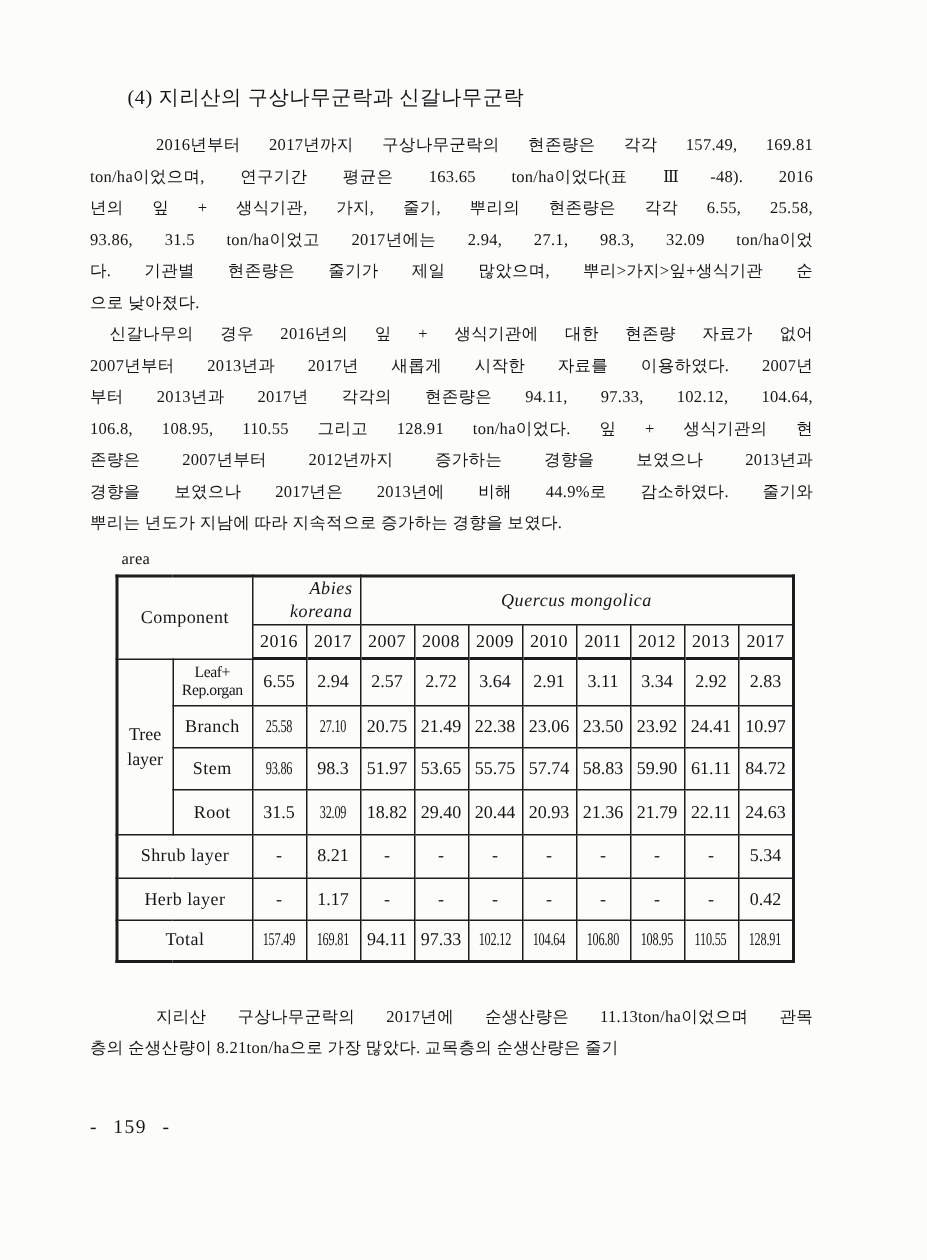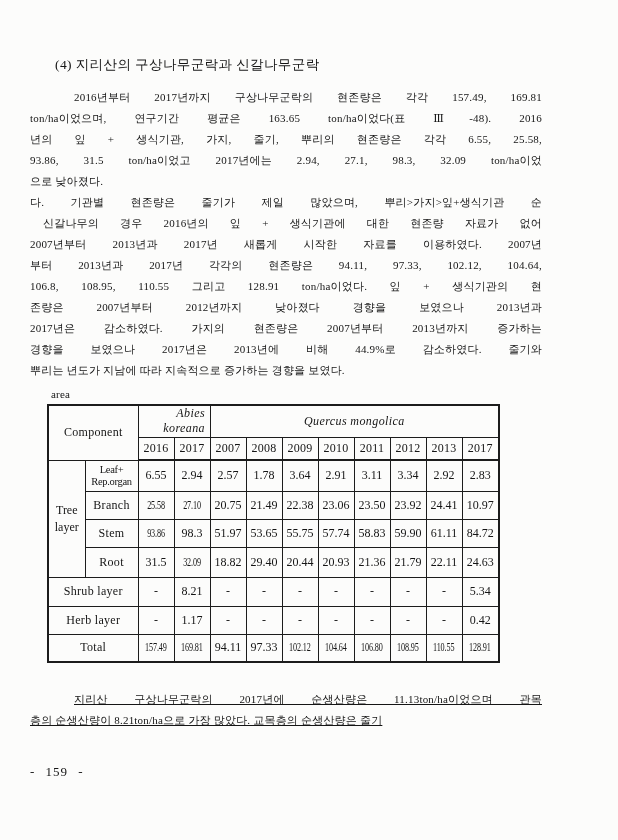--- a/index.html
+++ b/index.html
@@ -12,21 +12,21 @@
     width:618px;height:840px;
     background:var(--bg);
     font-family:"Liberation Serif","DejaVu Serif",serif;
     color:var(--text);
     overflow:hidden;
   }
   .page{
     position:relative;
     box-sizing:border-box;
     width:618px;height:840px;
-    padding:54px 76px 0 30px;
+    padding:54px 76px 0 60px;
   }
   .heading{
     font-size:13.5px;line-height:21px;
     padding-left:25px;
     letter-spacing:0.4px;
     margin-bottom:12px;
     white-space:nowrap;
   }
   .para .jline, .caption .jline{
     font-size:11px;line-height:21px;
@@ -73,52 +73,51 @@
   th.yr{font-size:12.5px;letter-spacing:0.3px;}
   td.grp{font-size:12.5px;line-height:17px;}
   td.rowlabel{font-size:12.5px;letter-spacing:0.3px;}
   tbody tr:first-child td.rowlabel{
     font-size:10.5px;line-height:11.5px;letter-spacing:-0.3px;
   }
   td.num{font-size:12px;}
   td.num .v{display:inline-block;white-space:nowrap;}
   td.num .v.cond{transform:scaleX(0.68);letter-spacing:-0.2px;transform-origin:center;}
 
-  .p3{margin-top:26px;text-decoration:underline;}
+  .p3{margin-top:26px;}
   .pageno{
     margin-top:33px;
     text-align:left;
     font-size:13px;
     letter-spacing:1px;
     word-spacing:6px;
   }
 </style>
 </head>
 <body>
 
 <div class="page">
 
   <div class="heading">(4) 지리산의 구상나무군락과 신갈나무군락</div>
 
   <div class="para p1">
       <div class="jline first">2016년부터 2017년까지 구상나무군락의 현존량은 각각 157.49, 169.81</div>
       <div class="jline">ton/ha이었으며, 연구기간 평균은 163.65 ton/ha이었다(표 Ⅲ-48). 2016</div>
       <div class="jline">년의 잎 + 생식기관, 가지, 줄기, 뿌리의 현존량은 각각 6.55, 25.58,</div>
       <div class="jline">93.86, 31.5 ton/ha이었고 2017년에는 2.94, 27.1, 98.3, 32.09 ton/ha이었</div>
+      <div class="jline">다. 기관별 현존량은 줄기가 제일 많았으며, 뿌리&gt;가지&gt;잎+생식기관 순</div>
       <div class="jline last">으로 낮아졌다.</div>
-      <div class="jline">다. 기관별 현존량은 줄기가 제일 많았으며, 뿌리&gt;가지&gt;잎+생식기관 순</div>
     </div>
 
   <div class="para p2">
       <div class="jline first">신갈나무의 경우 2016년의 잎 + 생식기관에 대한 현존량 자료가 없어</div>
       <div class="jline">2007년부터 2013년과 2017년 새롭게 시작한 자료를 이용하였다. 2007년</div>
       <div class="jline">부터 2013년과 2017년 각각의 현존량은 94.11, 97.33, 102.12, 104.64,</div>
       <div class="jline">106.8, 108.95, 110.55 그리고 128.91 ton/ha이었다. 잎 + 생식기관의 현</div>
-      <div class="jline">존량은 2007년부터 2012년까지 낮아졌다 경향을 보였으나 2013년과</div>
-      <div class="jline">2017년은 감소하였다. 가지의 현존량은 2007년부터 2013년까지 증가하는</div>
+      <div class="jline">존량은 2007년부터 2012년까지 증가하는 경향을 보였으나 2013년과</div>
       <div class="jline">경향을 보였으나 2017년은 2013년에 비해 44.9%로 감소하였다. 줄기와</div>
       <div class="jline last">뿌리는 년도가 지남에 따라 지속적으로 증가하는 경향을 보였다.</div>
     </div>
 
   <div class="caption">
       <div class="jline last">area</div>
     </div>
 
   <table class="biomass" id="biomass-table">
     <colgroup>
@@ -154,21 +153,21 @@
           <th class="yr">2017</th>
         </tr>
       </thead>
     <tbody>
         <tr>
           <td class="grp" rowspan="4">Tree layer</td>
           <td class="rowlabel">Leaf+ Rep.organ</td>
           <td class="num"><span class="v">6.55</span></td>
           <td class="num"><span class="v">2.94</span></td>
           <td class="num"><span class="v">2.57</span></td>
-          <td class="num"><span class="v">1.78</span></td>
+          <td class="num"><span class="v">2.72</span></td>
           <td class="num"><span class="v">3.64</span></td>
           <td class="num"><span class="v">2.91</span></td>
           <td class="num"><span class="v">3.11</span></td>
           <td class="num"><span class="v">3.34</span></td>
           <td class="num"><span class="v">2.92</span></td>
           <td class="num"><span class="v">2.83</span></td>
         </tr>
         <tr>
           <td class="rowlabel">Branch</td>
           <td class="num"><span class="v cond">25.58</span></td>

